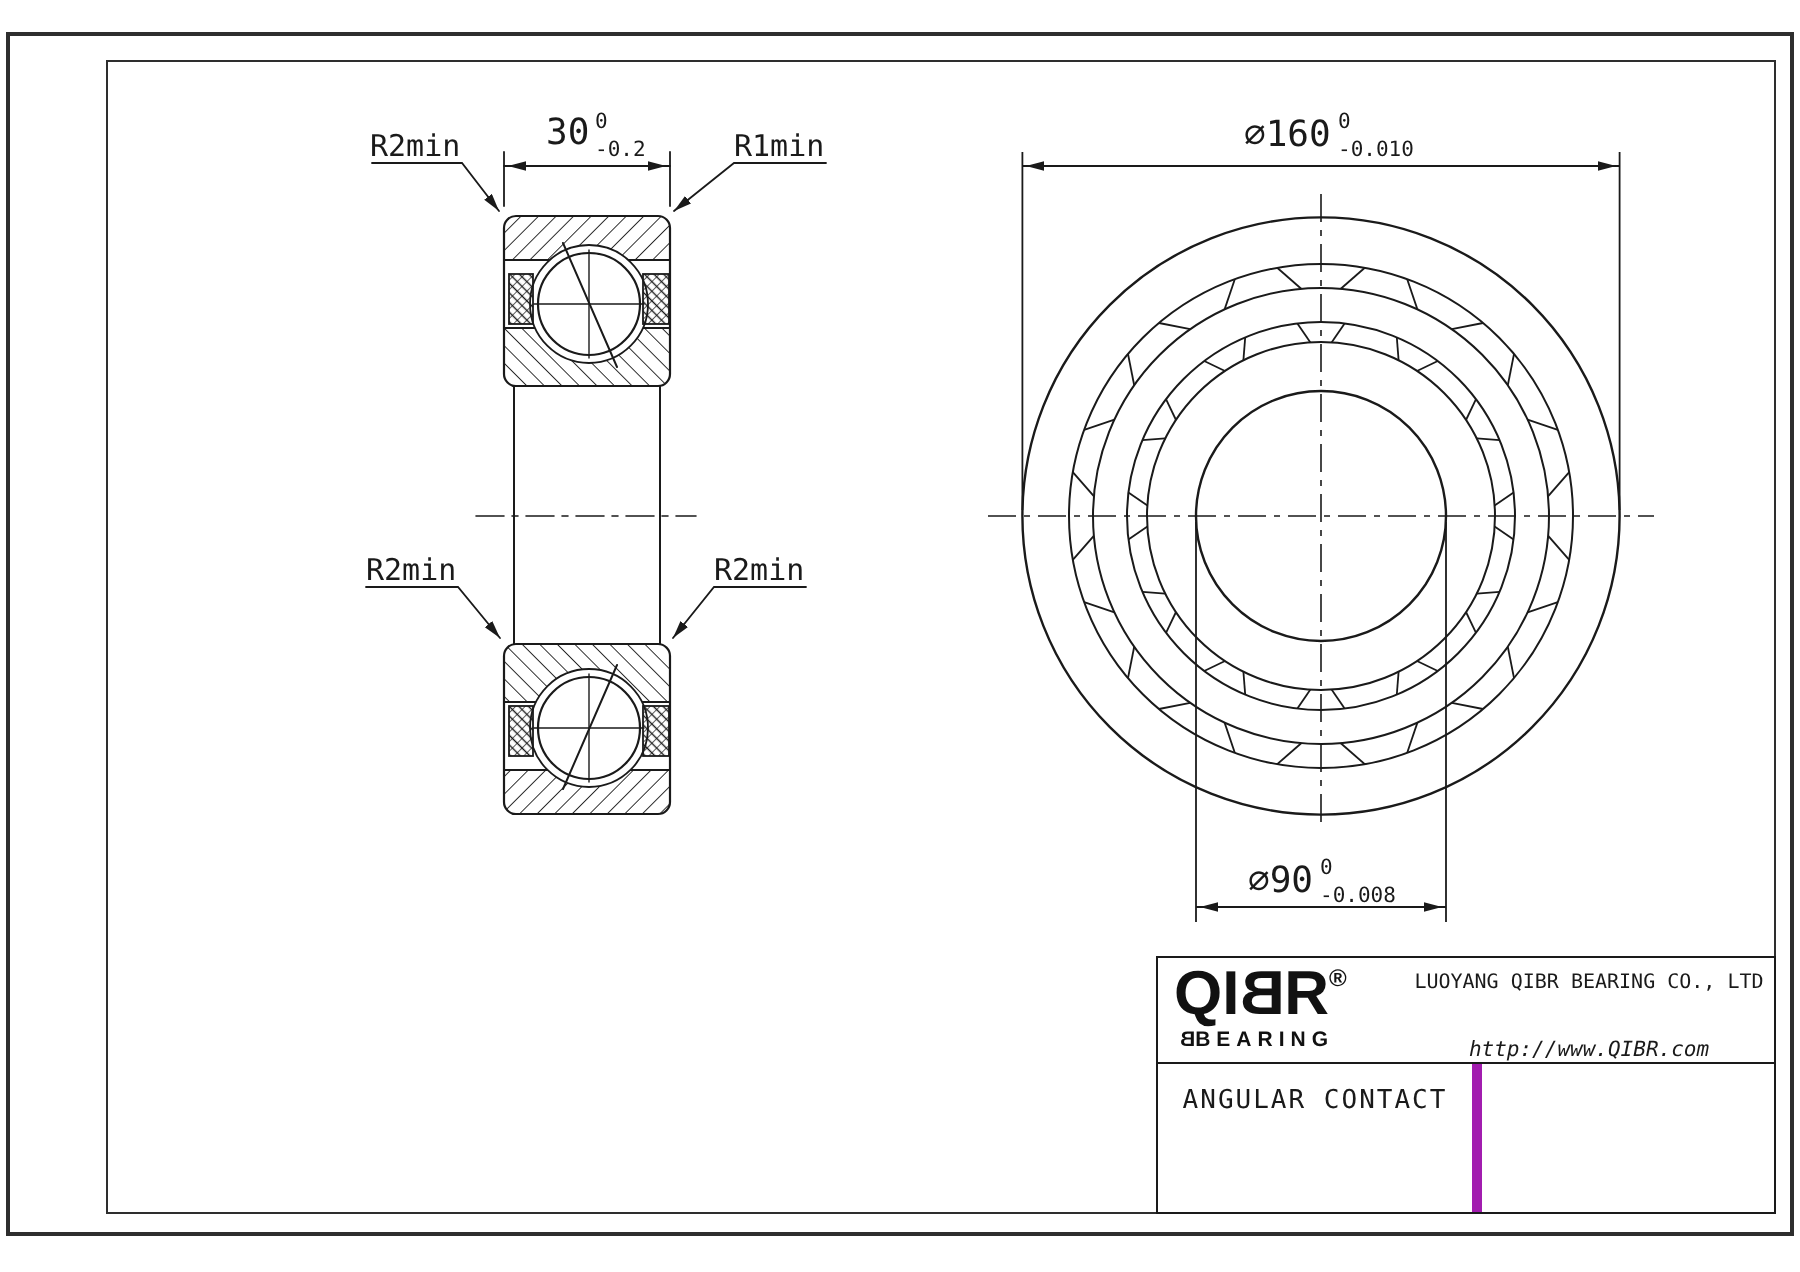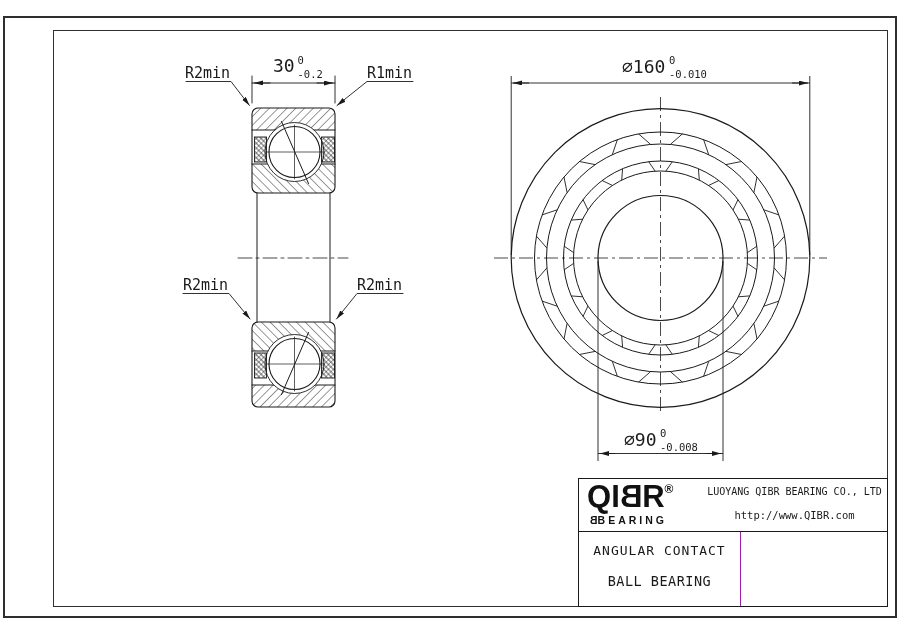--- a/index.html
+++ b/index.html
@@ -18,24 +18,24 @@
   .trow1{position:relative;height:53px;border-bottom:1px solid #1a1a1a;box-sizing:border-box;}
   .logo{position:absolute;left:8px;top:2px;line-height:1;}
   .logo-brand{font-family:"Liberation Sans",sans-serif;font-weight:bold;
         font-size:31px;letter-spacing:0px;color:#111;}
   .logo-reg{font-family:"Liberation Sans",sans-serif;font-size:12px;vertical-align:14px;}
   .logo-sub{font-family:"Liberation Sans",sans-serif;font-weight:bold;font-size:10.5px;
         letter-spacing:3px;margin-top:3px;color:#111;}
   .flip{display:inline-block;transform:scaleX(-1);}
   .company{position:absolute;left:126px;right:3px;top:7px;text-align:center;}
   .company-name{font-size:10px;letter-spacing:0px;white-space:nowrap;}
-  .company-url{font-size:10.5px;margin-top:12px;white-space:nowrap;}
+  .company-url{font-size:10.5px;margin-top:22px;white-space:nowrap;font-style:italic;}
   .trow2{display:flex;height:74px;}
   .tcell{box-sizing:border-box;text-align:center;padding-top:11px;}
-  .tcell-left{width:162px;border-right:1px solid #a21caf;}
+  .tcell-left{width:162px;border-right:5px solid #a21caf;}
   .tcell-right{flex:1;}
   .tline1{font-size:13px;letter-spacing:1px;white-space:nowrap;}
   .tline2{font-size:13.5px;margin-top:15px;letter-spacing:0.5px;white-space:nowrap;}
 </style>
 </head>
 <body>
 
 <div id="page">
   <div class="border-outer"></div>
   <div class="border-inner"></div>
@@ -219,17 +219,16 @@
         <div class="logo-sub"><span class="flip">B</span><span>BEARING</span></div>
       </div>
       <div class="company">
         <div class="company-name">LUOYANG QIBR BEARING CO., LTD</div>
         <div class="company-url">http://www.QIBR.com</div>
       </div>
     </div>
     <div class="trow2">
       <div class="tcell tcell-left">
         <div class="tline1">ANGULAR CONTACT</div>
-        <div class="tline2">BALL BEARING</div>
       </div>
     </div>
   </div>
 </div>
 
 </body></html>

